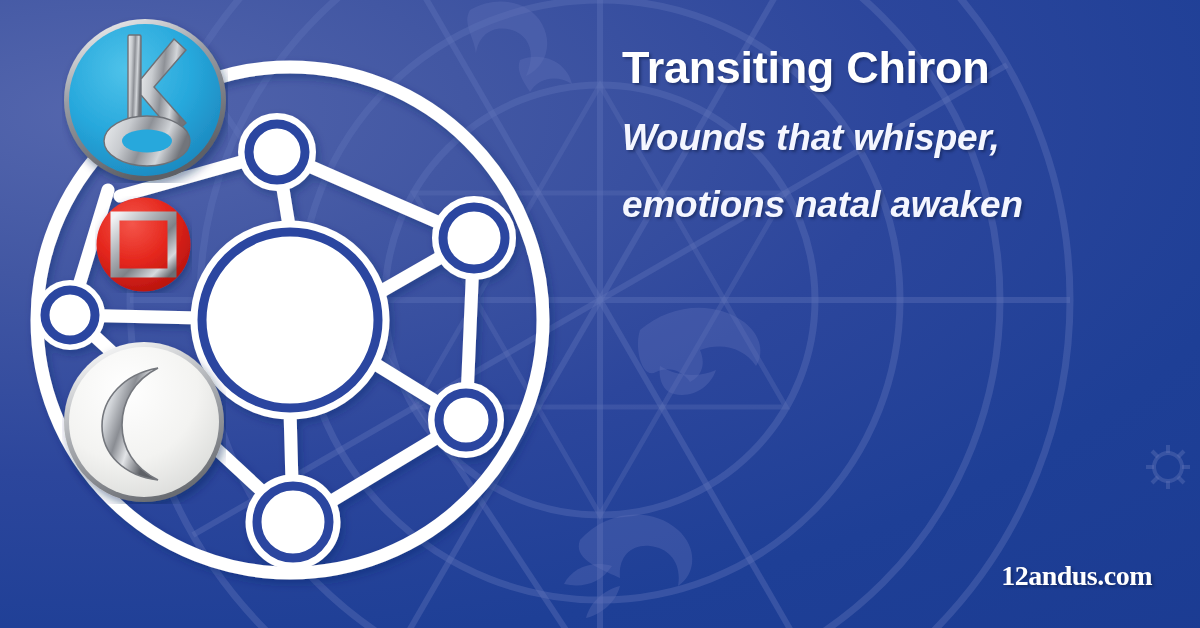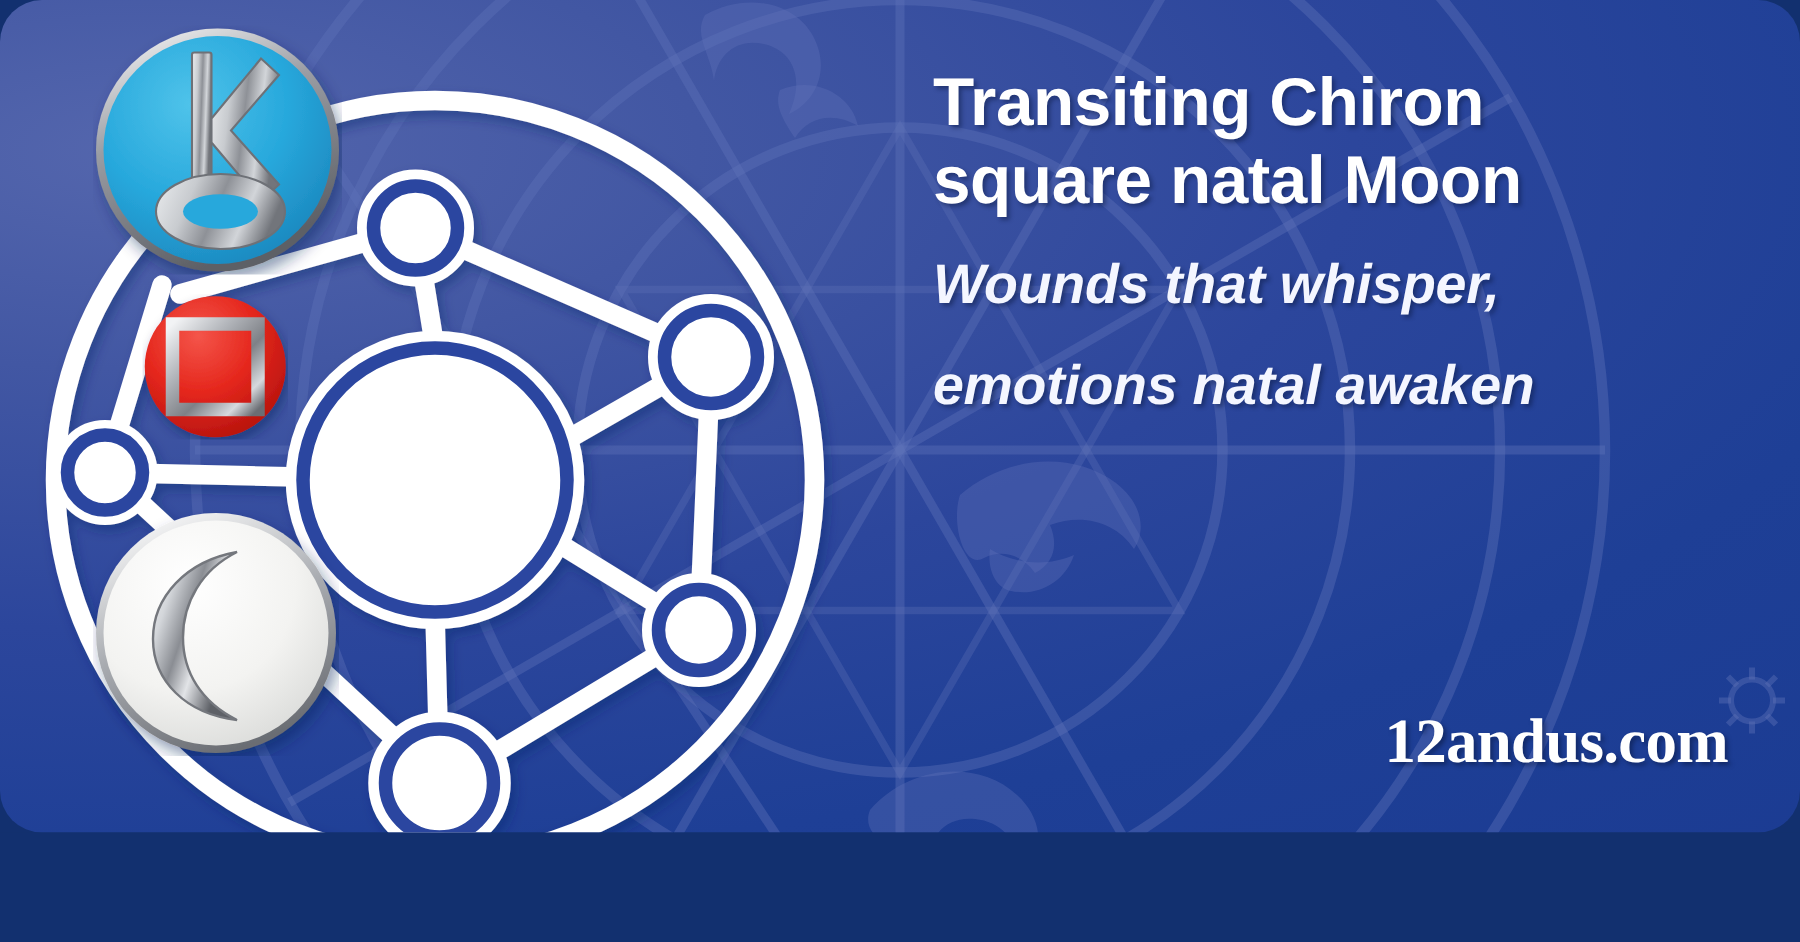--- a/index.html
+++ b/index.html
@@ -1,21 +1,20 @@
 <!DOCTYPE html>
 <html><head>
 <meta charset="utf-8">
 <style>
   html,body{margin:0;padding:0;background:#12306f;}
   #canvas{
-    position:relative;width:1200px;height:555px;overflow:hidden;
+    position:relative;width:1200px;height:628px;overflow:hidden;
     font-family:"Liberation Sans", sans-serif;
     background:
       radial-gradient(ellipse 140% 120% at 8% 18%, #5466ad 0%, #4257a3 22%, #2c469c 48%, #1e3f96 72%, #1b3b92 100%);
-    border-radius: 28px;
   }
   
   .wm{position:absolute;inset:0;pointer-events:none;}
   .wm svg{position:absolute;}
   
   .net{position:absolute;left:0;top:0;width:600px;height:628px;}
   
   .badge{position:absolute;border-radius:50%;}
   .badge svg{display:block;width:100%;height:100%;}
   
@@ -28,21 +27,21 @@
   }
   .subtitle{
     color:#f4f6ff;font-size:37px;line-height:46px;font-style:italic;
     font-weight:bold;letter-spacing:-0.2px;
     text-shadow:2px 2px 3px rgba(8,22,60,.45);
     margin:21px 0 0 0;
   }
   .brand{
     position:absolute;right:48px;bottom:36px;
     color:#ffffff;font-family:"Liberation Serif", serif;
-    font-size:42px;font-weight:bold;letter-spacing:-0.5px;
+    font-size:28px;font-weight:bold;letter-spacing:-0.5px;
     text-shadow:2px 2px 3px rgba(8,22,60,.5);
   }
 </style>
 </head>
 <body>
 
 <div id="canvas">
 
   <div class="wm">
     <svg width="1200" height="628" viewBox="0 0 1200 628">
@@ -268,20 +267,19 @@
       </g>
 
       <g>
         <path d="M96 28 C62 34 40 58 40 86 C40 114 62 136 96 140 C72 128 60 108 60 85 C60 62 72 40 96 28 Z" fill="url(#metal3)" stroke="#74777d" stroke-width="1.6"></path>
       </g>
     </svg>
   </div>
 
   <div class="textblock">
     <div class="title">Transiting Chiron</div>
-    <div class="title">square natal Moon</div>
     <div class="subtitle">Wounds that whisper,</div>
     <div class="subtitle">emotions natal awaken</div>
   </div>
 
   <div class="brand">12andus.com</div>
 
 </div>
 
 </body></html>

